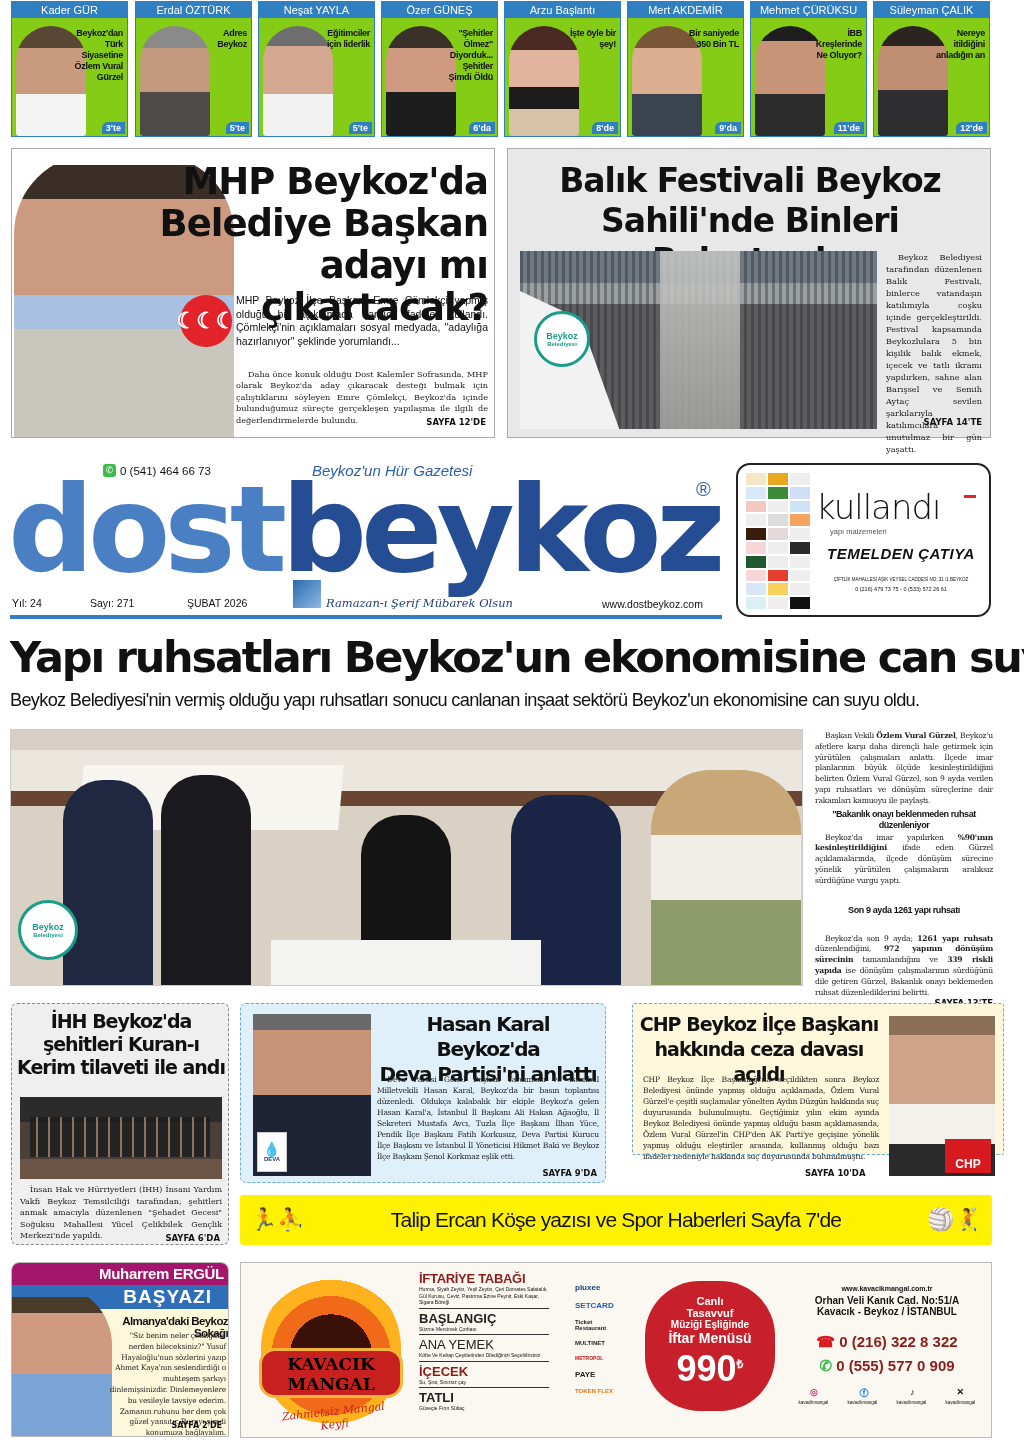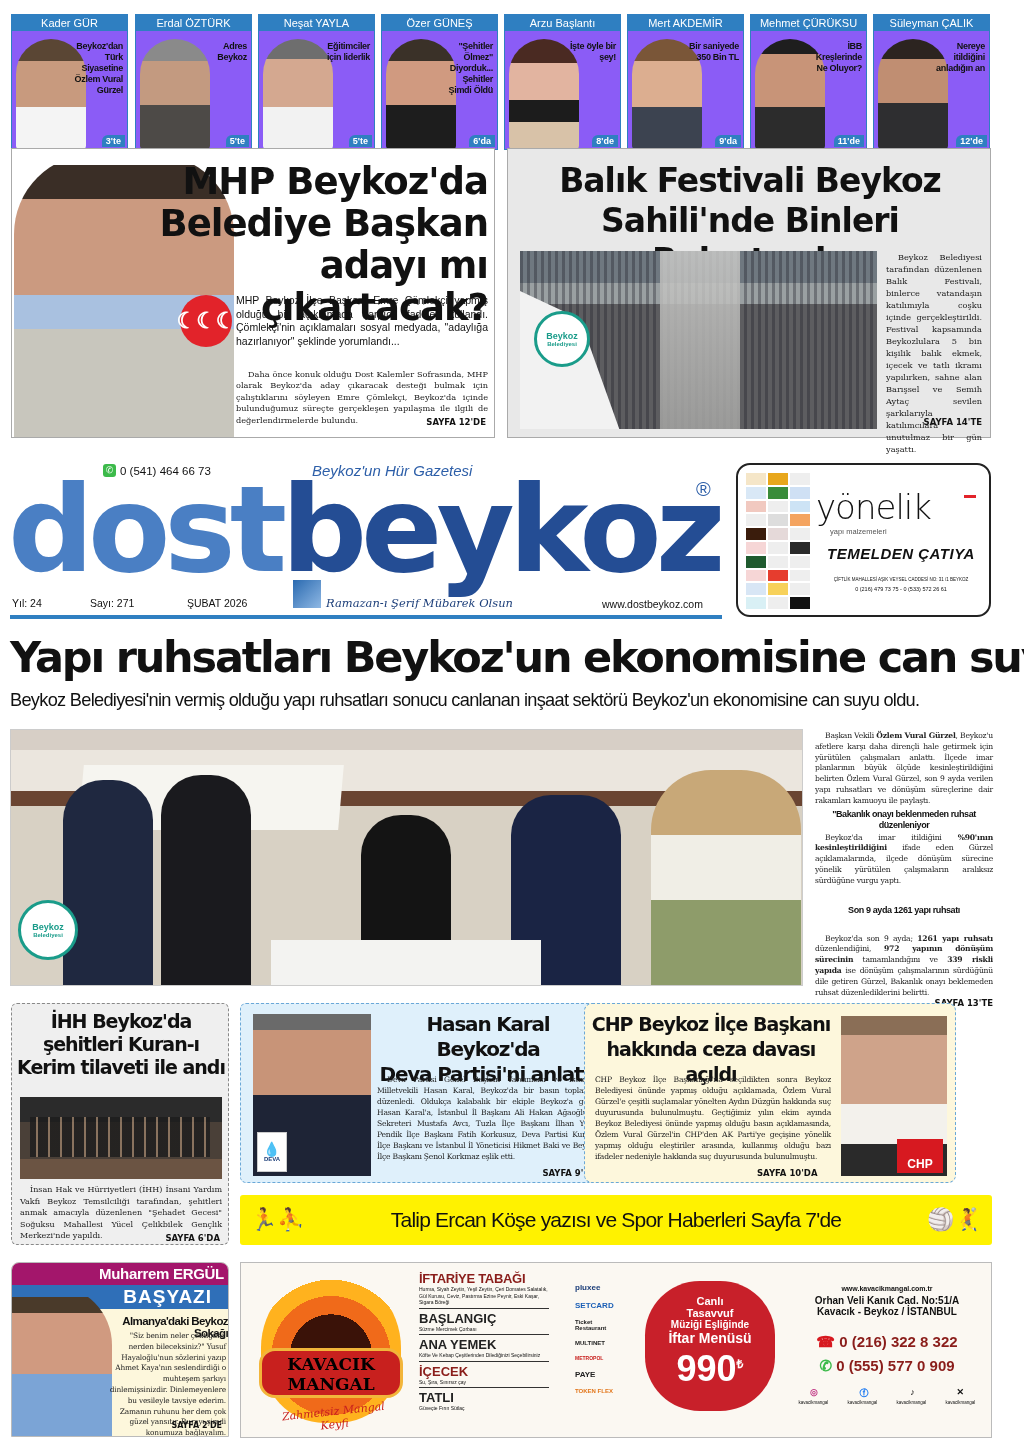--- a/index.html
+++ b/index.html
@@ -1,20 +1,20 @@
 <!DOCTYPE html>
 <html><head>
 <meta charset="utf-8">
 <style>
   * { box-sizing: border-box; margin: 0; padding: 0; }
   body { width: 1024px; height: 1442px; background: #ffffff; font-family: "Liberation Sans", sans-serif; color: #111; position: relative; overflow: hidden; }
   .abs { position: absolute; }
 
   
-  .col-card { position: absolute; top: 14px; width: 117px; height: 136px; border: 1px solid #2f7fc1; background: #8b5cf6; overflow: hidden; }
+  .col-card { position: absolute; top: 1px; width: 117px; height: 136px; border: 1px solid #2f7fc1; background: #84cc16; overflow: hidden; }
   .col-card .hdr { background: #2f7fc1; color: #fff; font-size: 11px; text-align: center; height: 16px; line-height: 16px; white-space: nowrap; }
   .col-card .photo { position: absolute; left: 4px; top: 24px; width: 70px; height: 110px; border-radius: 40px 40px 4px 4px; }
   .col-card .tag { position: absolute; right: 4px; top: 26px; width: 54px; font-size: 9px; line-height: 11px; text-align: right; font-family: "Liberation Sans", sans-serif; font-weight: bold; letter-spacing: -0.3px; color: #111; }
   .col-card .page { position: absolute; right: 2px; bottom: 2px; background: #2f7fc1; color: #fff; font-size: 9px; font-weight: bold; padding: 1px 4px; border-radius: 6px 0 0 0; }
 
   
   .box { position: absolute; border: 1px solid #aaa; }
   .headline { font-family: "DejaVu Sans", sans-serif; font-weight: bold; letter-spacing: -1px; color: #111; }
   .body-serif { font-family: "DejaVu Serif", serif; font-size: 8.6px; line-height: 12px; text-align: justify; color: #222; }
   .sayfa { font-family: "DejaVu Sans", sans-serif; font-weight: bold; font-size: 8.5px; color: #111; }
@@ -158,21 +158,21 @@
     <div style="background:#f6d6d6"></div>
       <div style="background:#e63d2e"></div>
       <div style="background:#eee"></div>
     <div style="background:#d8e6f5"></div>
       <div style="background:#f7d15a"></div>
       <div style="background:#eee"></div>
     <div style="background:#d9f0f5"></div>
       <div style="background:#eee"></div>
       <div style="background:#111"></div>
   </div>
-  <div style="position:absolute;left:78px;top:22px;font-size:34px;letter-spacing:-1px;color:#111;font-family:'DejaVu Sans',sans-serif;font-weight:300;">yönelik</div>
+  <div style="position:absolute;left:78px;top:22px;font-size:34px;letter-spacing:-1px;color:#111;font-family:'DejaVu Sans',sans-serif;font-weight:300;">kullandı</div>
   <div style="position:absolute;left:226px;top:30px;width:12px;height:3px;background:#e2232a;"></div>
   <div style="position:absolute;left:92px;top:62px;font-size:7.5px;color:#555;">yapı malzemeleri</div>
   <div style="position:absolute;left:78px;top:80px;width:170px;text-align:center;font-size:15px;font-weight:bold;font-style:italic;letter-spacing:0.5px;">TEMELDEN ÇATIYA</div>
   <div style="position:absolute;left:78px;top:112px;width:170px;text-align:center;font-size:4.5px;">ÇİFTLİK MAHALLESİ AŞIK VEYSEL CADDESİ NO: 31 /1 BEYKOZ</div>
   <div style="position:absolute;left:78px;top:121px;width:170px;text-align:center;font-size:5.5px;">0 (216) 479 73 75 - 0 (533) 572 26 61</div>
 </div>
 
 <div class="abs headline" style="left:10px;top:632px;width:1000px;font-size:43px;line-height:50px;letter-spacing:-2.2px;white-space:nowrap;">Yapı ruhsatları Beykoz'un ekonomisine can suyu oldu</div>
 <div class="abs" style="left:10px;top:690px;width:1000px;font-size:18.2px;letter-spacing:-0.7px;white-space:nowrap;font-family:'Liberation Sans',sans-serif;">Beykoz Belediyesi'nin vermiş olduğu yapı ruhsatları sonucu canlanan inşaat sektörü Beykoz'un ekonomisine can suyu oldu.</div>
 
@@ -189,21 +189,21 @@
   <span>Beykoz</span>
   <span style="font-size:6px;">Belediyesi</span>
 </div>
 
 <div class="abs" style="left:815px;top:731px;width:178px;">
   <p class="body-serif" style="font-size:7.6px;line-height:10.8px;text-indent:10px;letter-spacing:-0.2px;">
     <span>Başkan Vekili </span><b>Özlem Vural Gürzel</b><span>, Beykoz'u afetlere karşı daha dirençli hale getirmek için yürütülen çalışmaları anlattı. İlçede imar planlarının büyük ölçüde kesinleştirildiğini belirten Özlem Vural Gürzel, son 9 ayda verilen yapı ruhsatları ve dönüşüm süreçlerine dair rakamları kamuoyu ile paylaştı.</span>
   </p>
   <div style="text-align:center;font-weight:bold;font-size:9px;line-height:11px;margin:2px 0;letter-spacing:-0.4px;">"Bakanlık onayı beklenmeden ruhsat düzenleniyor</div>
   <p class="body-serif" style="font-size:7.6px;line-height:10.8px;text-indent:10px;letter-spacing:-0.2px;">
-    <span>Beykoz'da imar itildiğini </span><b>%90'ının kesinleştirildiğini</b><span> ifade eden Gürzel açıklamalarında, ilçede dönüşüm sürecine yönelik yürütülen çalışmaların aralıksız sürdüğüne vurgu yaptı.</span>
+    <span>Beykoz'da imar yapılırken </span><b>%90'ının kesinleştirildiğini</b><span> ifade eden Gürzel açıklamalarında, ilçede dönüşüm sürecine yönelik yürütülen çalışmaların aralıksız sürdüğüne vurgu yaptı.</span>
   </p>
   <div style="text-align:center;font-weight:bold;font-size:9px;line-height:11px;margin:18px 0;letter-spacing:-0.4px;">Son 9 ayda 1261 yapı ruhsatı</div>
   <p class="body-serif" style="font-size:7.6px;line-height:10.8px;text-indent:10px;letter-spacing:-0.2px;">
     <span>Beykoz'da son 9 ayda; </span><b>1261 yapı ruhsatı</b><span> düzenlendiğini, </span><b>972 yapının dönüşüm sürecinin</b><span> tamamlandığını ve </span><b>339 riskli yapıda</b><span> ise dönüşüm çalışmalarının sürdüğünü dile getiren Gürzel, Bakanlık onayı beklemeden ruhsat düzenlediklerini belirtti.</span>
   </p>
   <div class="sayfa" style="text-align:right;font-size:8.5px;">SAYFA 13'TE</div>
 </div>
 
 <div class="abs" style="left:11px;top:1003px;width:218px;height:242px;border:1px dashed #888;border-radius:6px;background:#efefef;padding-left:40px;">
   <div class="headline" style="position:absolute;left:0;top:6px;width:218px;text-align:center;font-size:19px;line-height:23px;letter-spacing:-1px;">
@@ -225,21 +225,21 @@
     <span style="font-size:6px;color:#1b3d78;font-weight:bold;">DEVA</span>
   </div>
   <div class="headline" style="position:absolute;left:136px;top:8px;width:222px;text-align:center;font-size:20px;line-height:25px;letter-spacing:-1.2px;">
     <div>Hasan Karal Beykoz'da</div>
     <div>Deva Partisi'ni anlattı</div>
   </div>
   <div class="body-serif" style="position:absolute;left:136px;top:70px;width:222px;font-size:7.6px;line-height:11px;text-indent:10px;letter-spacing:-0.2px;">Deva Partisi Genel Başkan Yardımcısı ve İstanbul Milletvekili Hasan Karal, Beykoz'da bir basın toplantısı düzenledi. Oldukça kalabalık bir ekiple Beykoz'a gelen Hasan Karal'a, İstanbul İl Başkanı Ali Hakan Ağaoğlu, İl Sekreteri Mustafa Avcı, Tuzla İlçe Başkanı İlhan Yüce, Pendik İlçe Başkanı Fatih Korkusuz, Deva Partisi Kurucu İlçe Başkanı ve İstanbul İl Yöneticisi Hikmet Baki ve Beykoz İlçe Başkanı Şenol Korkmaz eşlik etti.</div>
   <div class="sayfa" style="position:absolute;right:8px;top:164px;">SAYFA 9'DA</div>
 </div>
 
-<div class="abs" style="left:584px;top:1003px;width:372px;height:180px;border:1px dashed #6aa8d8;border-radius:8px;background:#fdf7dc;">
+<div class="abs" style="left:632px;top:1003px;width:372px;height:152px;border:1px dashed #6aa8d8;border-radius:2px;background:#fdf7dc;">
   <div class="headline" style="position:absolute;left:6px;top:8px;width:240px;text-align:center;font-size:19px;line-height:25px;letter-spacing:-1px;">
     <div>CHP Beykoz İlçe Başkanı</div>
     <div>hakkında ceza davası açıldı</div>
   </div>
   <div class="body-serif" style="position:absolute;left:10px;top:70px;width:236px;font-size:7.6px;line-height:11px;letter-spacing:-0.2px;">CHP Beykoz İlçe Başkanlığı'na seçildikten sonra Beykoz Belediyesi önünde yapmış olduğu açıklamada, Özlem Vural Gürzel'e çeşitli suçlamalar yönelten Aydın Düzgün hakkında suç duyurusunda bulunulmuştu. Geçtiğimiz yılın ekim ayında Beykoz Belediyesi önünde yapmış olduğu basın açıklamasında, Özlem Vural Gürzel'in CHP'den AK Parti'ye geçişine yönelik yapmış olduğu eleştiriler arasında, kullanmış olduğu bazı ifadeler nedeniyle hakkında suç duyurusunda bulunulmuştu.</div>
   <div class="sayfa" style="position:absolute;left:172px;top:164px;">SAYFA 10'DA</div>
   <div class="photo-ph" style="left:256px;top:12px;width:106px;height:160px;background:linear-gradient(180deg,#8a6e56 0 12%,#cfa38a 12% 55%,#f3f1ec 55% 80%,#2a2a2a 80%);"></div>
   <div style="position:absolute;left:312px;top:135px;width:46px;height:34px;background:#d71920;color:#fff;font-weight:bold;font-size:12px;display:flex;align-items:flex-end;justify-content:center;padding-bottom:2px;">
     <span>CHP</span>
   </div>
@@ -266,21 +266,21 @@
     <div>KAVACIK</div>
     <div>MANGAL</div>
   </div>
   <div style="position:absolute;left:28px;top:142px;width:130px;text-align:center;font-family:'DejaVu Serif',serif;font-style:italic;font-size:11px;color:#c8201e;transform:rotate(-6deg);">Zahmetsiz Mangal Keyfi</div>
 
   <div style="position:absolute;left:178px;top:8px;width:130px;">
     <div style="font-weight:bold;font-size:13px;color:#8a1d1a;letter-spacing:-0.3px;">İFTARİYE TABAĞI</div>
     <div style="font-size:5px;line-height:6.5px;border-bottom:1px solid #333;padding-bottom:2px;margin-bottom:2px;">Hurma, Siyah Zeytin, Yeşil Zeytin, Çeri Domates Salatalık, Gül Kurusu, Ceviz, Pastırma Ezine Peynir, Eski Kaşar, Sigara Böreği</div>
     <div style="font-weight:bold;font-size:13px;color:#222;">BAŞLANGIÇ</div>
     <div style="font-size:5px;line-height:6.5px;border-bottom:1px solid #333;padding-bottom:2px;margin-bottom:2px;">Süzme Mercimek Çorbası</div>
-    <div style="font-weight:bold;font-size:13px;color:#222;">ANA YEMEK</div>
+    <div style="font-weight:normal;font-size:13px;color:#222;">ANA YEMEK</div>
     <div style="font-size:5px;line-height:6.5px;border-bottom:1px solid #333;padding-bottom:2px;margin-bottom:2px;">Köfte Ve Kebap Çeşitlerinden Dilediğinizi Seçebilirsiniz</div>
     <div style="font-weight:bold;font-size:13px;color:#8a1d1a;">İÇECEK</div>
     <div style="font-size:5px;line-height:6.5px;border-bottom:1px solid #333;padding-bottom:2px;margin-bottom:2px;">Su, Şıra, Sınırsız çay</div>
     <div style="font-weight:bold;font-size:13px;color:#222;">TATLI</div>
     <div style="font-size:5px;line-height:6.5px;">Güveçte Fırın Sütlaç</div>
   </div>
 
   <div style="position:absolute;left:334px;top:20px;width:50px;display:flex;flex-direction:column;gap:9px;font-size:8px;font-weight:bold;">
     <span style="color:#1b3d78;">pluxee</span>
     <span style="color:#1b5fb6;">SETCARD</span>

